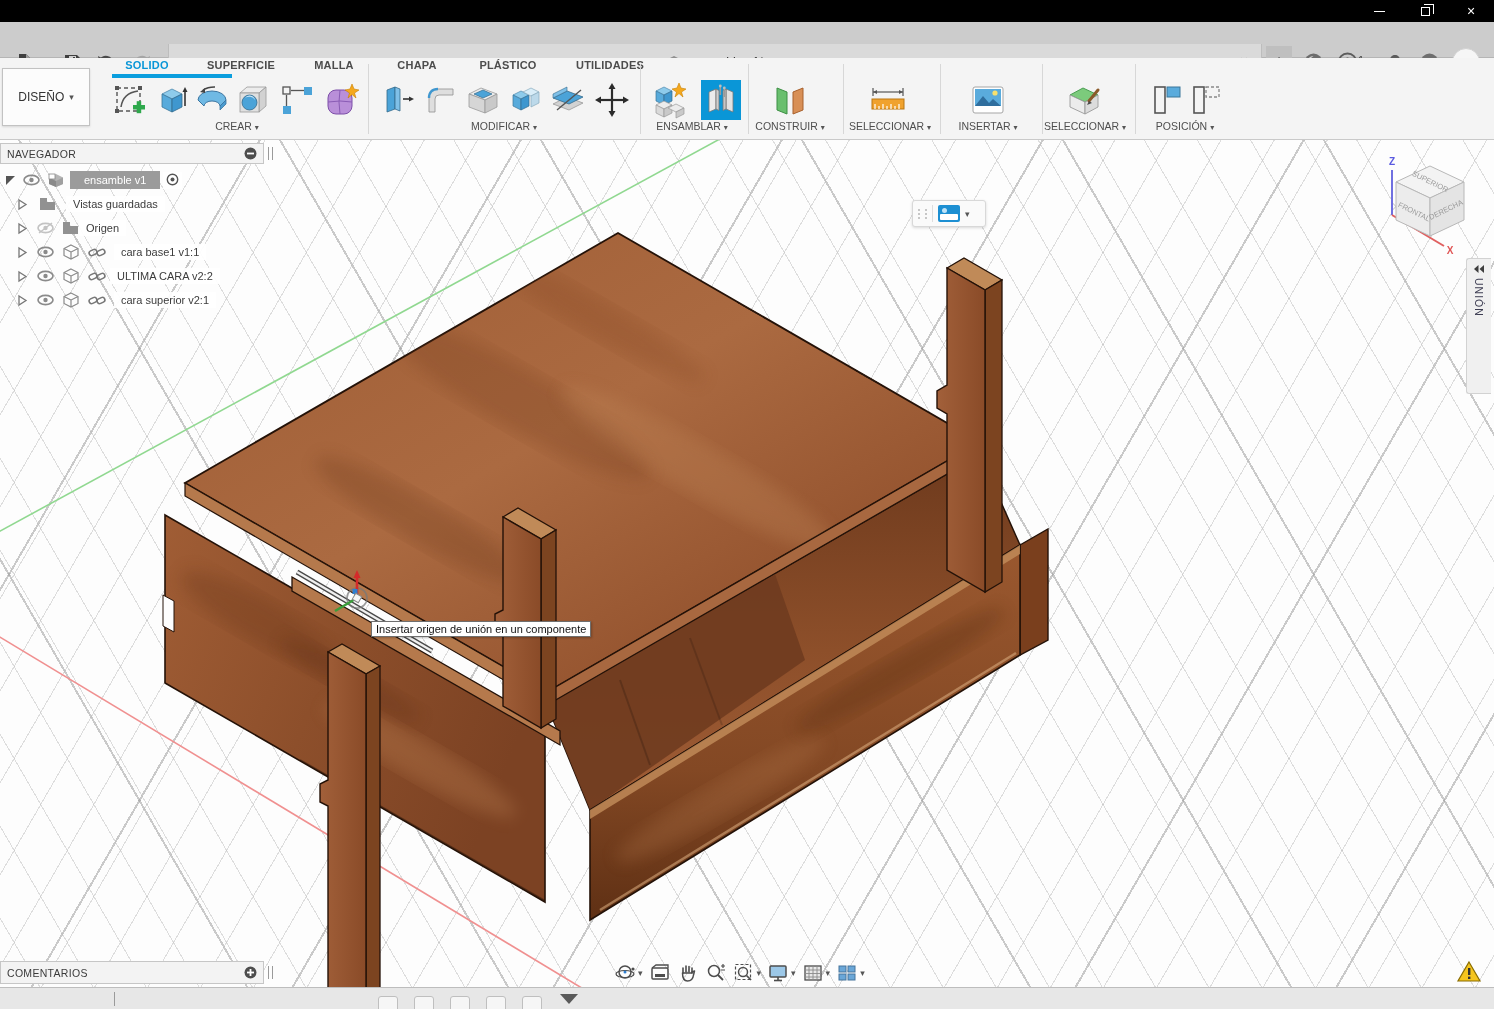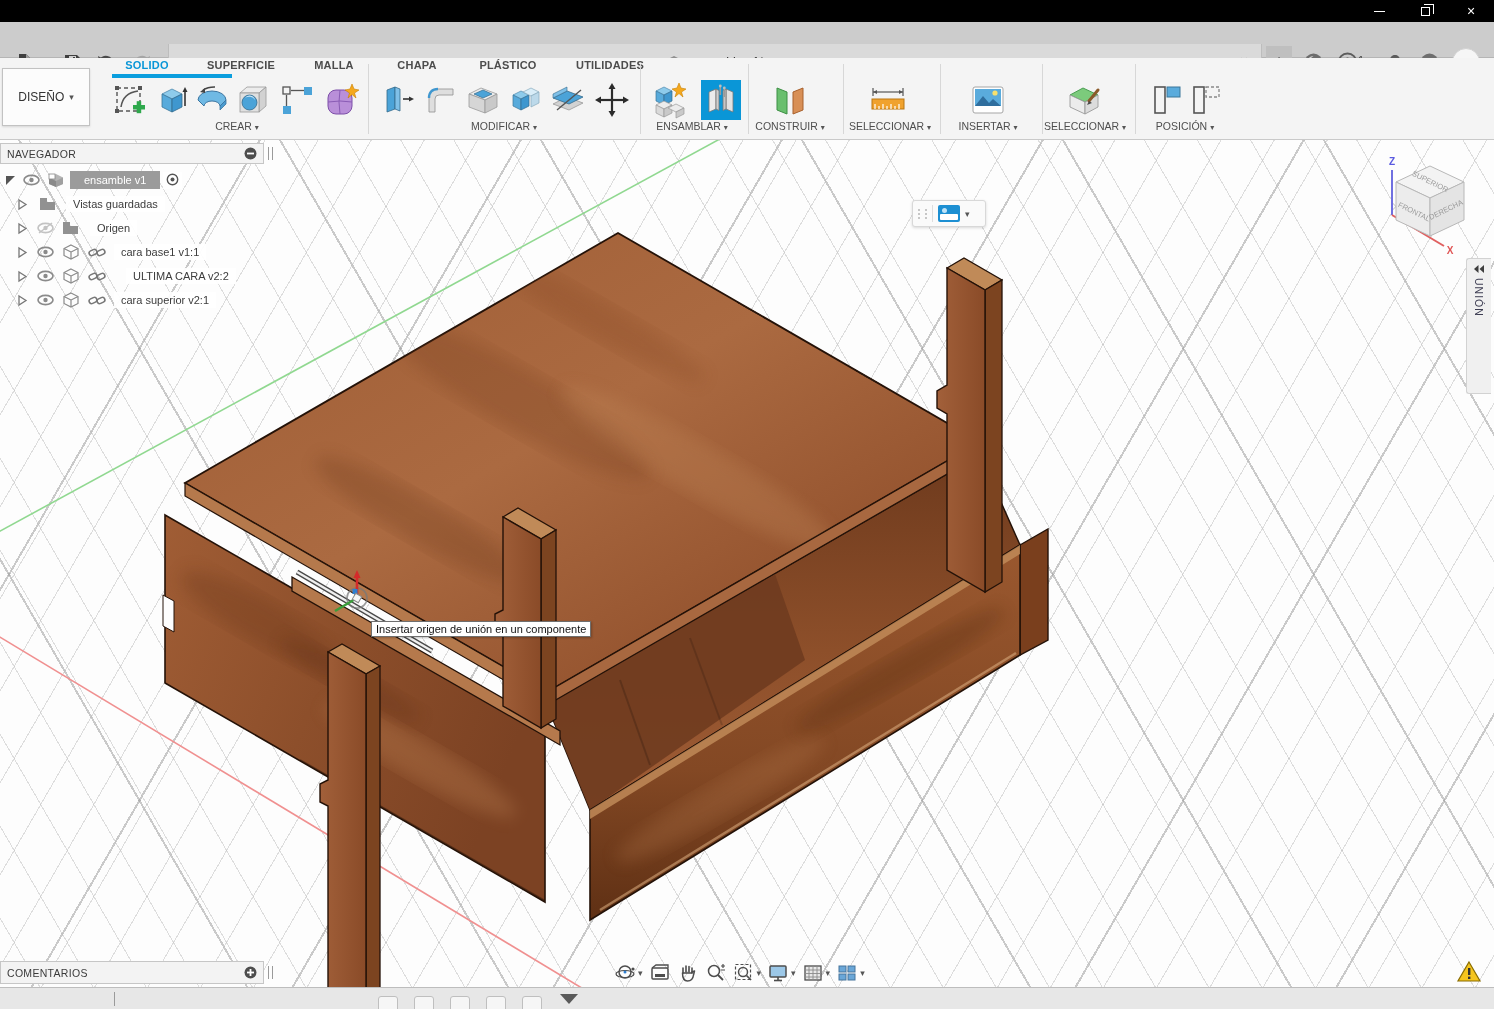--- a/index.html
+++ b/index.html
@@ -584,21 +584,21 @@
       </svg>
     <svg class="ticon" style="margin-left:9px" width="17" height="12" viewBox="0 0 17 12">
         <ellipse cx="8.5" cy="6" rx="7.5" ry="4.6" fill="none" stroke="#c3c3c3" stroke-width="1.6"></ellipse>
         <circle cx="8.5" cy="6" r="2.2" fill="#c3c3c3"></circle>
         <line x1="2" y1="11" x2="15" y2="1" stroke="#c3c3c3" stroke-width="1.4"></line>
       </svg>
     <svg class="ticon" style="margin-left:8px" width="17" height="14" viewBox="0 0 17 14">
         <path d="M1 3 L7 3 L8.5 5 L16 5 L16 13 L1 13 Z" fill="#919191"></path>
         <rect x="1" y="1" width="7" height="3" fill="#919191"></rect>
       </svg>
-    <span class="chip" style="margin-left:11px">Origen</span>
+    <span class="chip" style="">Origen</span>
   </div>
 
 
   <div class="trow">
     <svg class="ticon" style="margin-left:17px" width="11" height="13" viewBox="0 0 11 13">
         <path d="M2 2 L9 6.5 L2 11 Z" fill="none" stroke="#777" stroke-width="1.3"></path>
       </svg>
     <svg class="ticon" style="margin-left:9px" width="17" height="12" viewBox="0 0 17 12">
         <ellipse cx="8.5" cy="6" rx="7.5" ry="4.6" fill="none" stroke="#8a8a8a" stroke-width="1.6"></ellipse>
         <circle cx="8.5" cy="6" r="2.2" fill="#8a8a8a"></circle>
@@ -622,21 +622,21 @@
         <circle cx="8.5" cy="6" r="2.2" fill="#8a8a8a"></circle>
       </svg>
     <svg class="ticon" style="margin-left:9px" width="16" height="16" viewBox="0 0 16 16">
         <path d="M8 1 L15 4.5 L15 11.5 L8 15 L1 11.5 L1 4.5 Z" fill="#fdfdfd" stroke="#8a8a8a" stroke-width="1.2"></path>
         <path d="M1 4.5 L8 8 M15 4.5 L8 8 L8 15" fill="none" stroke="#8a8a8a" stroke-width="1.2"></path>
       </svg>
     <svg class="ticon" style="margin-left:9px" width="18" height="13" viewBox="0 0 18 13">
         <rect x="1" y="4" width="8" height="5" rx="2.5" fill="none" stroke="#777" stroke-width="1.6" transform="rotate(-25 5 6.5)"></rect>
         <rect x="9" y="4" width="8" height="5" rx="2.5" fill="none" stroke="#777" stroke-width="1.6" transform="rotate(-25 13 6.5)"></rect>
       </svg>
-    <span class="chip" style="margin-left:20px">ULTIMA CARA v2:2</span>
+    <span class="chip" style="margin-left:4px">ULTIMA CARA v2:2</span>
   </div>
   <div class="trow">
     <svg class="ticon" style="margin-left:17px" width="11" height="13" viewBox="0 0 11 13">
         <path d="M2 2 L9 6.5 L2 11 Z" fill="none" stroke="#777" stroke-width="1.3"></path>
       </svg>
     <svg class="ticon" style="margin-left:9px" width="17" height="12" viewBox="0 0 17 12">
         <ellipse cx="8.5" cy="6" rx="7.5" ry="4.6" fill="none" stroke="#8a8a8a" stroke-width="1.6"></ellipse>
         <circle cx="8.5" cy="6" r="2.2" fill="#8a8a8a"></circle>
       </svg>
     <svg class="ticon" style="margin-left:9px" width="16" height="16" viewBox="0 0 16 16">

